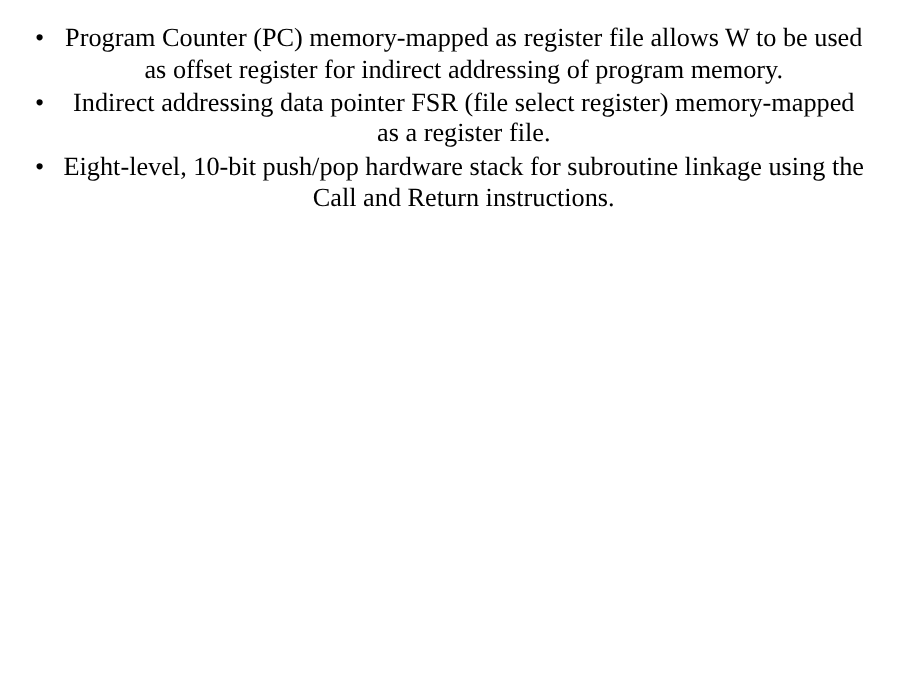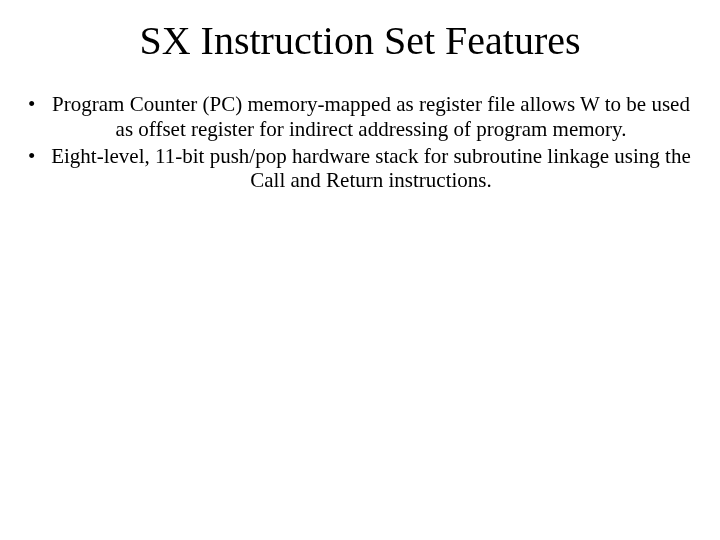--- a/index.html
+++ b/index.html
@@ -42,18 +42,18 @@
     position: absolute;
     left: 2px;
     top: 0;
     font-size: 21px;
   }
 </style>
 </head>
 <body>
 
 <div class="slide">
-  <h1 class="title">SX Instruction Set Features</h1>
   <ul class="bullets">
     <li>Program Counter (PC) memory-mapped as register file allows W to be used as offset register for indirect addressing of program memory.</li>
-    <li>Eight-level, 11-bit push/pop hardware stack for subroutine linkage using the Call and Return instructions.</li>
+    <li>Indirect addressing data pointer FSR (file select register) memory-mapped as a register file.</li>
+    <li>Eight-level, 10-bit push/pop hardware stack for subroutine linkage using the Call and Return instructions.</li>
   </ul>
 </div>
 
 </body></html>

